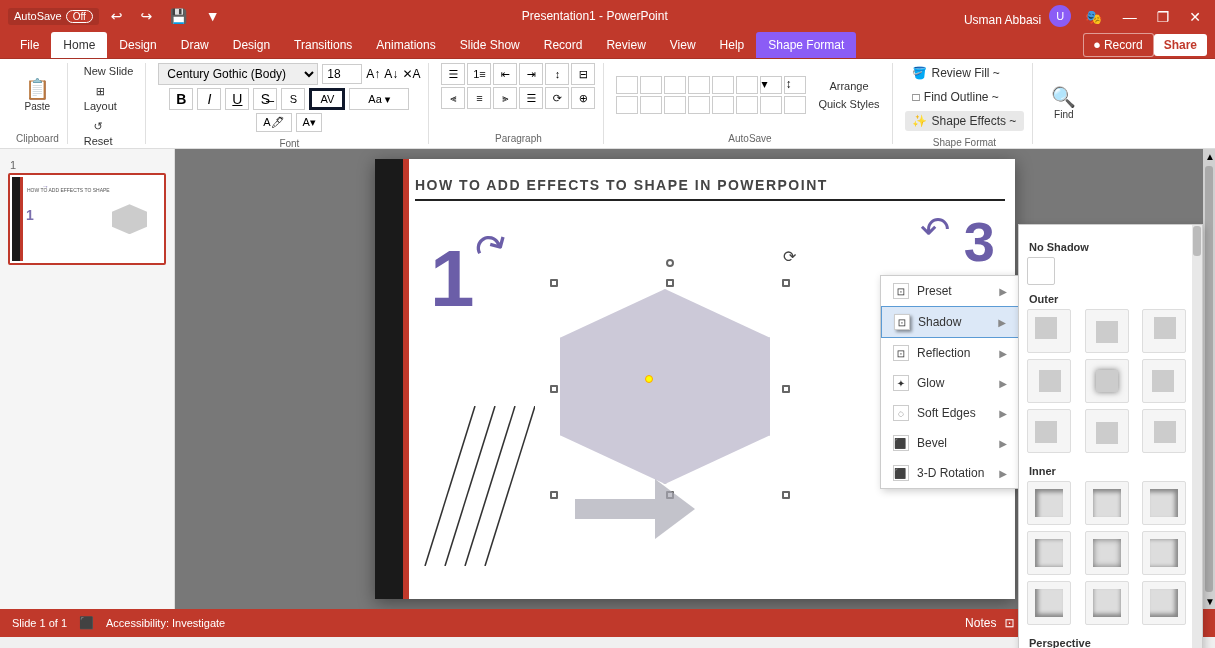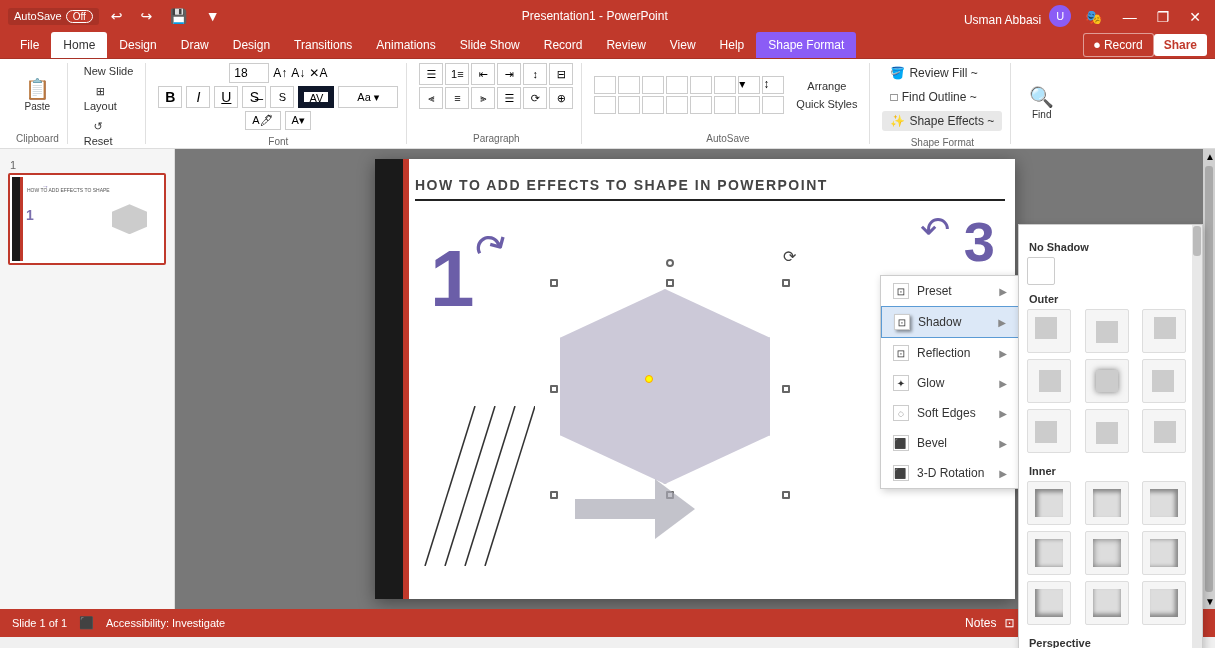--- a/index.html
+++ b/index.html
@@ -253,32 +253,35 @@
         <span>Reset</span>
       </button>
 
     </div>
 
   </div>
 
   <div class="ribbon-group">
     <div class="ribbon-group-content" style="flex-direction:column;gap:3px;">
       <div style="display:flex;align-items:center;gap:4px;">
+        <select class="font-select">
+          <option>Century Gothic (Body)</option>
+        </select>
         <input class="font-size-input" type="text" value="18" style="">
         <button style="font-size:12px;border:none;background:none;cursor:pointer;">A↑</button>
         <button style="font-size:12px;border:none;background:none;cursor:pointer;">A↓</button>
         <button style="font-size:12px;border:none;background:none;cursor:pointer;">✕A</button>
       </div>
       <div style="display:flex;align-items:center;gap:4px;">
         <button style="font-weight:bold;font-size:14px;border:1px solid #ccc;background:white;width:24px;height:22px;cursor:pointer;">B</button>
         <button style="font-style:italic;font-size:14px;border:1px solid #ccc;background:white;width:24px;height:22px;cursor:pointer;">I</button>
         <button style="text-decoration:underline;font-size:14px;border:1px solid #ccc;background:white;width:24px;height:22px;cursor:pointer;">U</button>
         <button style="font-size:14px;border:1px solid #ccc;background:white;width:24px;height:22px;cursor:pointer;">S̶</button>
         <button style="font-size:11px;border:1px solid #ccc;background:white;width:24px;height:22px;cursor:pointer;">S</button>
-        <button style="font-size:11px;border:6px solid #0f172a;background:white;width:36px;height:22px;cursor:pointer;">AV</button>
+        <button style="font-size:11px;border:3px solid #0f172a;background:white;width:36px;height:22px;cursor:pointer;">AV</button>
         <button style="font-size:11px;border:1px solid #ccc;background:white;width:60px;height:22px;cursor:pointer;">Aa ▾</button>
       </div>
       <div style="display:flex;align-items:center;gap:4px;">
         <button style="font-size:11px;border:1px solid #ccc;background:white;padding:2px 6px;cursor:pointer;">A🖊</button>
         <button style="font-size:11px;border:1px solid #ccc;background:white;padding:2px 6px;cursor:pointer;">A▾</button>
       </div>
     </div>
     <div class="ribbon-group-label">Font</div>
   </div>
 

